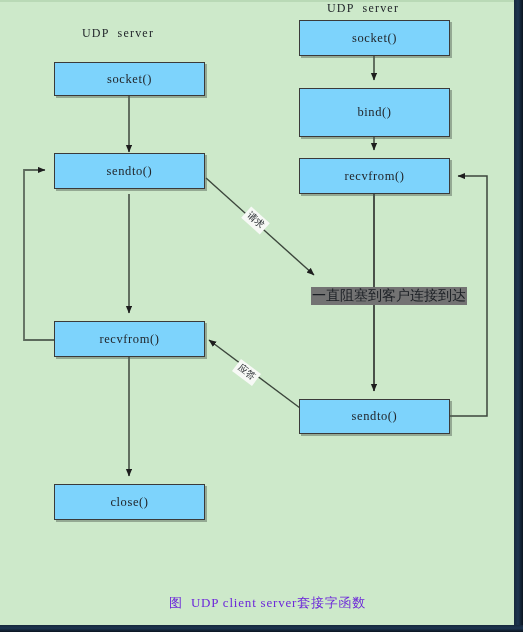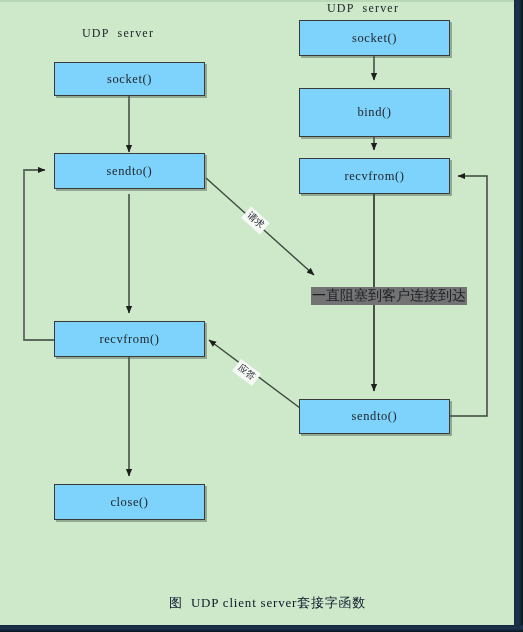--- a/index.html
+++ b/index.html
@@ -74,21 +74,21 @@
     color: #1b1f24;
     background: #f7f9f6;
     padding: 1px 3px;
     white-space: nowrap;
     z-index: 5;
   }
   .caption {
     position: absolute;
     font-size: 13px;
     letter-spacing: 0.8px;
-    color: #0f172a;
+    color: #6d28d9;
     white-space: pre;
     z-index: 3;
   }
   svg#wires {
     position: absolute;
     left: 0; top: 0;
     width: 523px; height: 632px;
     z-index: 2;
     overflow: visible;
   }

